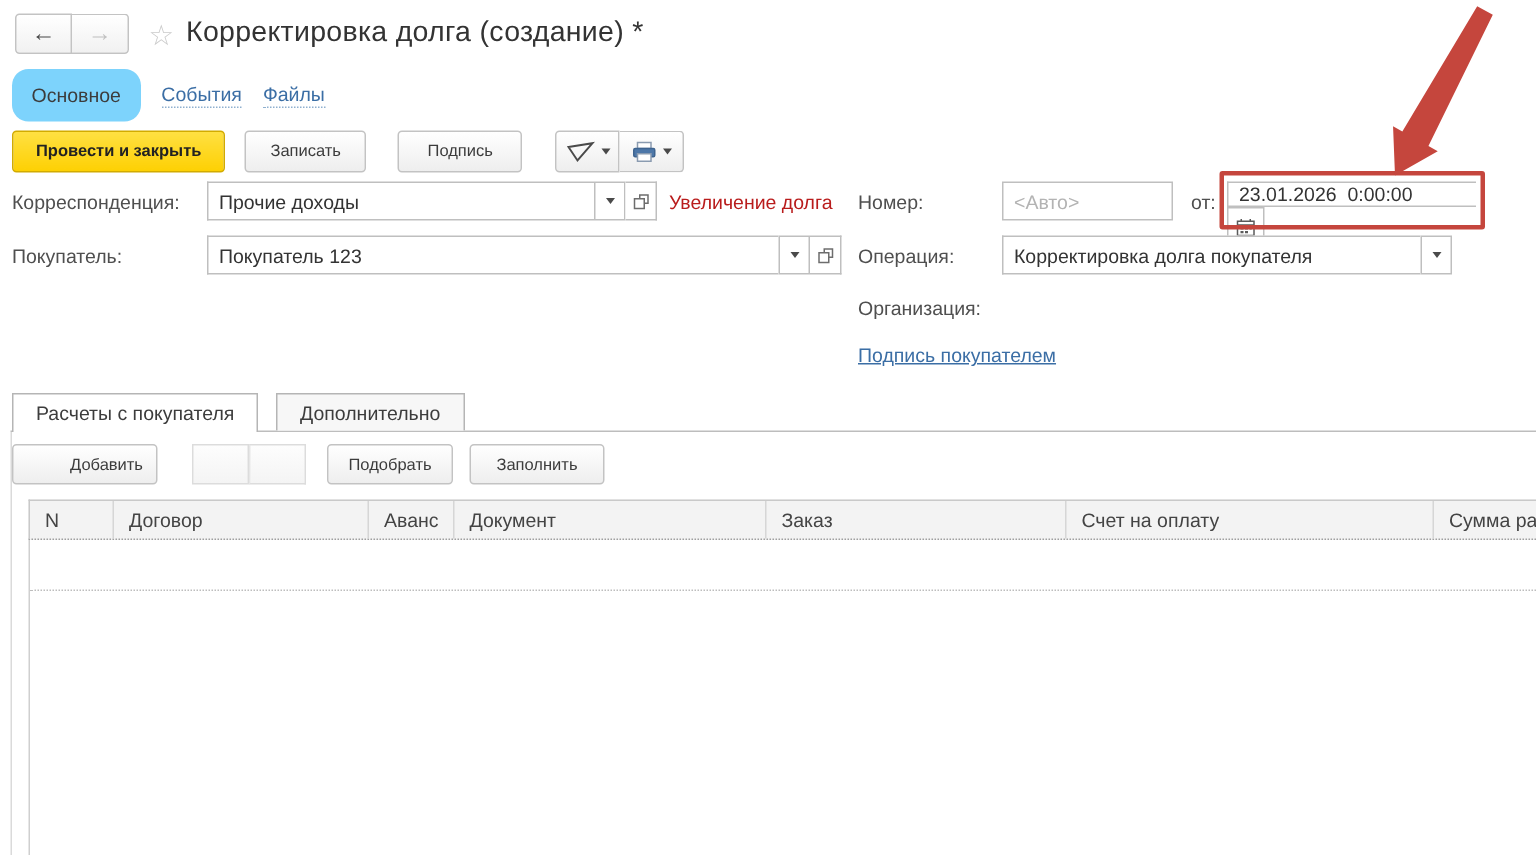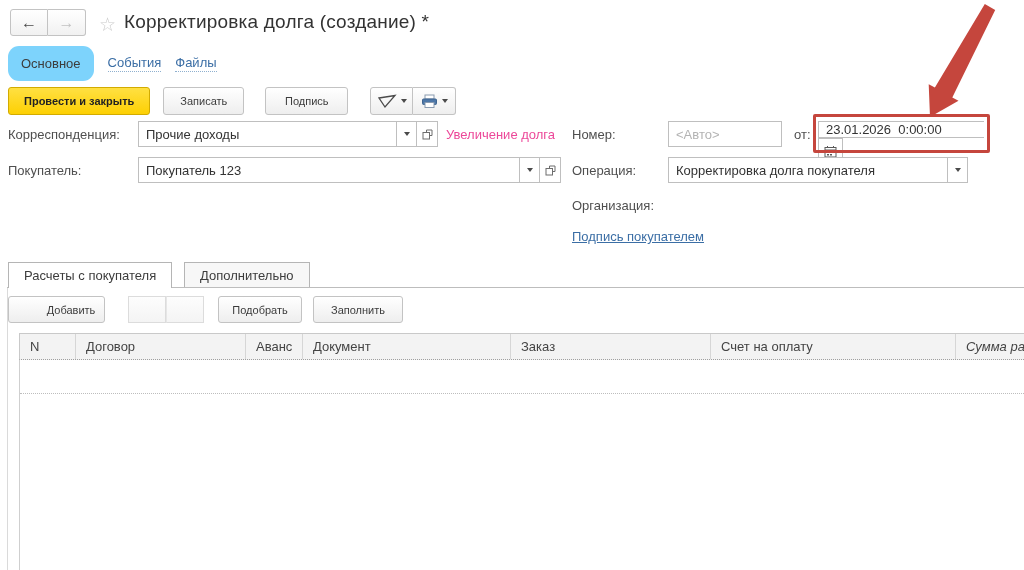--- a/index.html
+++ b/index.html
@@ -35,21 +35,21 @@
 
   
   .flabel { position:absolute; font-size:13px; color:#4f4f4f; }
   .field { position:absolute; display:flex; height:26px; }
   .field input { height:26px; border:1px solid #bfbfbf; border-right:none; font-size:13px; color:#333;
     padding:0 7px; outline:none; width:100%; font-family:inherit; background:#fff; }
   .field input::placeholder { color:#b3b3b3; }
   .sq { width:21px; height:26px; border:1px solid #bfbfbf; background:#fff; display:flex; align-items:center;
     justify-content:center; cursor:pointer; flex:none; }
   .sq + .sq { border-left:none; }
-  .hint { position:absolute; font-size:13px; color:#ec4899; }
+  .hint { position:absolute; font-size:13px; color:#b91c1c; }
   .link { font-size:13px; color:#3b6ea5; text-decoration:underline; cursor:pointer; }
 
   
   .annot-box { position:absolute; left:813px; top:114px; width:177px; height:39px;
     border:3px solid #c5463d; border-radius:2px; pointer-events:none; }
   .annot-arrow { position:absolute; left:890px; top:4px; pointer-events:none; }
 
   
   .hline { position:absolute; left:7px; right:0; top:287px; border-top:1px solid #bdbdbd; }
   .dtab { position:absolute; top:262px; font-size:13px; display:flex; align-items:center; padding:0 15px; cursor:pointer; }
@@ -62,21 +62,21 @@
   .blankgrp { position:absolute; left:128px; top:296px; display:flex; }
   .blank { width:38px; height:27px; border:1px solid #dcdcdc; background:linear-gradient(#fdfdfd,#f4f4f4); }
   .blank + .blank { border-left:1px solid #e6e6e6; }
 
   
   .thead { position:absolute; left:19px; right:0; top:333px; height:27px; display:flex;
     background:#f3f3f3; border-top:1px solid #c9c9c9; border-left:1px solid #c9c9c9; border-bottom:1px dotted #9f9f9f; }
   .th { font-size:13px; color:#444; display:flex; align-items:center; padding-left:10px;
     border-right:1px solid #d6d6d6; flex:none; overflow:hidden; white-space:nowrap; }
   .th.c0{width:56px;} .th.c1{width:170px;} .th.c2{width:57px;} .th.c3{width:208px;}
-  .th.c4{width:200px;} .th.c5{width:245px;} .th.c6{flex:1; border-right:none;font-style:italic;}
+  .th.c4{width:200px;} .th.c5{width:245px;} .th.c6{flex:1; border-right:none;}
   .tbody-vline { position:absolute; left:19px; top:360px; bottom:0; border-left:1px solid #cfcfcf; }
   .empty-row { position:absolute; left:20px; right:0; top:360px; height:34px; border-bottom:1px dotted #bdbdbd; background:#fff; }
 
   svg { display:block; }
 </style>
 </head>
 <body>
 
 <div id="app">
 

